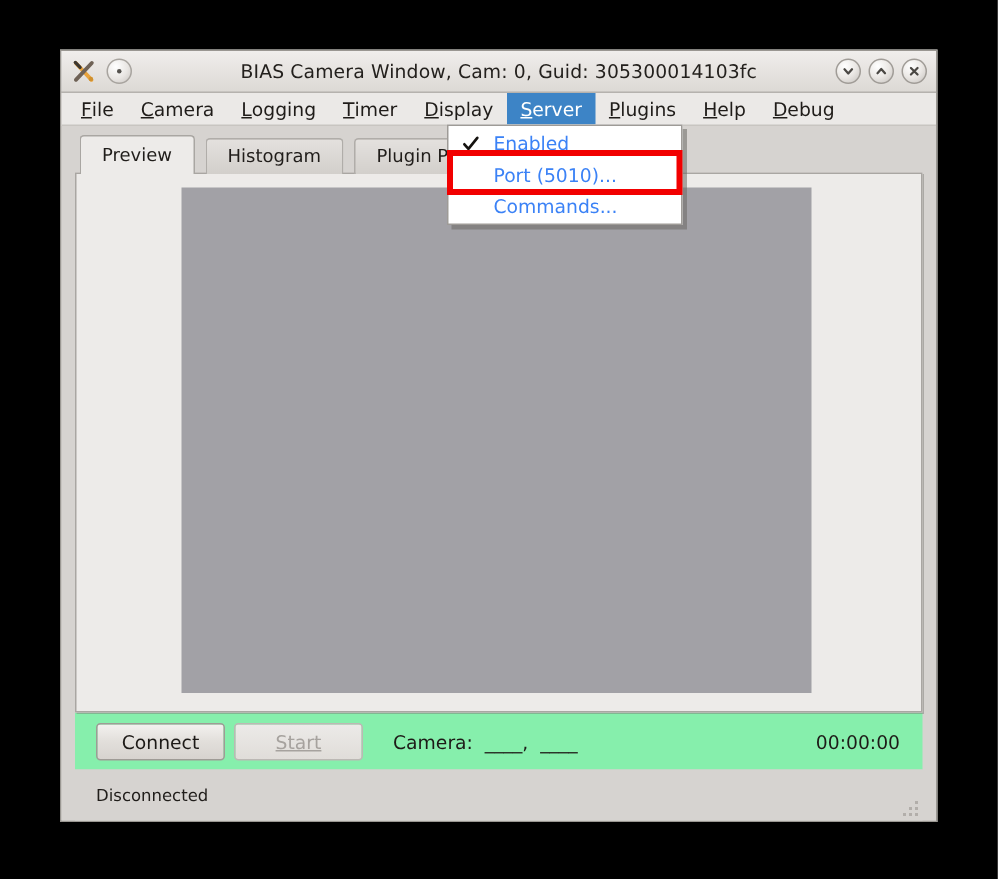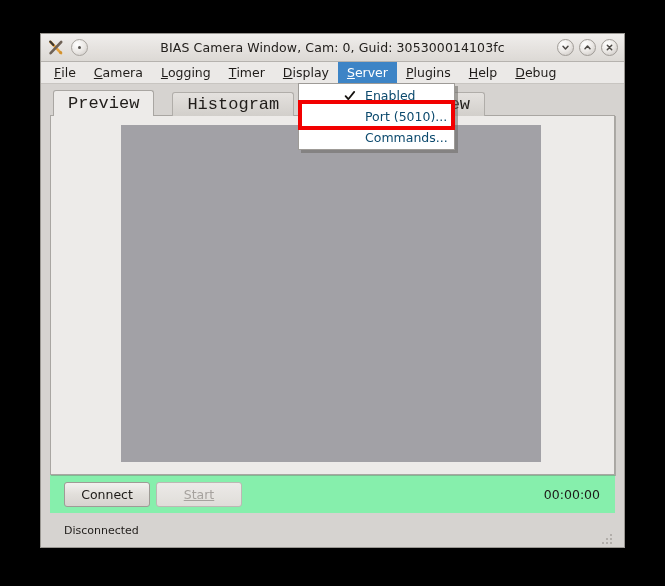--- a/index.html
+++ b/index.html
@@ -143,32 +143,31 @@
   .tabstrip {
     display: flex;
     align-items: flex-end;
     height: 24px;
     padding-left: 3px;
     box-sizing: border-box;
     position: relative;
     z-index: 2;
   }
   .tab {
-    font-size: 17px;
+    font-size: 12px;
     color: #201d1a;
     padding: 4px 14px 4px 14px;
     border: 1px solid #b0ada9;
     border-bottom: none;
     border-radius: 3px 3px 0 0;
     background: linear-gradient(to bottom, #e4e1de 0%, #d2cfcb 100%);
-    margin-right: 18px;
+    margin-right: 7px;
     line-height: 15px;
     position: relative;
     cursor: default;
-    font-family: Liberation Mono, monospace;
   }
   .tab.selected {
     background: #edebe9;
     border-color: #a9a6a2;
     padding-top: 5px;
     padding-bottom: 5px;
     z-index: 3;
   }
 
   
@@ -275,26 +274,25 @@
     box-shadow: 3px 3px 0 rgba(108,105,101,0.55);
     z-index: 50;
     padding: 1px 0;
     box-sizing: border-box;
   }
   .popup-item {
     height: 21px;
     display: flex;
     align-items: center;
     font-size: 12.5px;
-    color: #0c4a6e;
+    color: #3b82f6;
     padding-left: 8px;
     box-sizing: border-box;
     cursor: default;
     white-space: nowrap;
-    margin-left: 36px;
   }
   .popup-check {
     width: 14px;
     height: 14px;
     margin-right: 8px;
     position: relative;
     flex: 0 0 auto;
     display: flex;
     align-items: center;
     justify-content: center;
@@ -400,20 +398,21 @@
       <div class="tab">Plugin Preview</div>
     </div>
 
     <div class="preview-panel">
       <div class="image-area"></div>
     </div>
 
     <div class="bottombar">
       <div class="btn">Connect</div>
       <div class="btn disabled">Start</div>
+      <div class="camera-label">Camera:  ____,  ____</div>
       <div class="timer-label">00:00:00</div>
     </div>
 
     <div class="statusbar">
       <div class="status-text">Disconnected</div>
       <div class="resize-grip">
         <i style="right:0px;bottom:0px;"></i>
         <i style="right:4px;bottom:0px;"></i>
         <i style="right:8px;bottom:0px;"></i>
         <i style="right:0px;bottom:4px;"></i>

